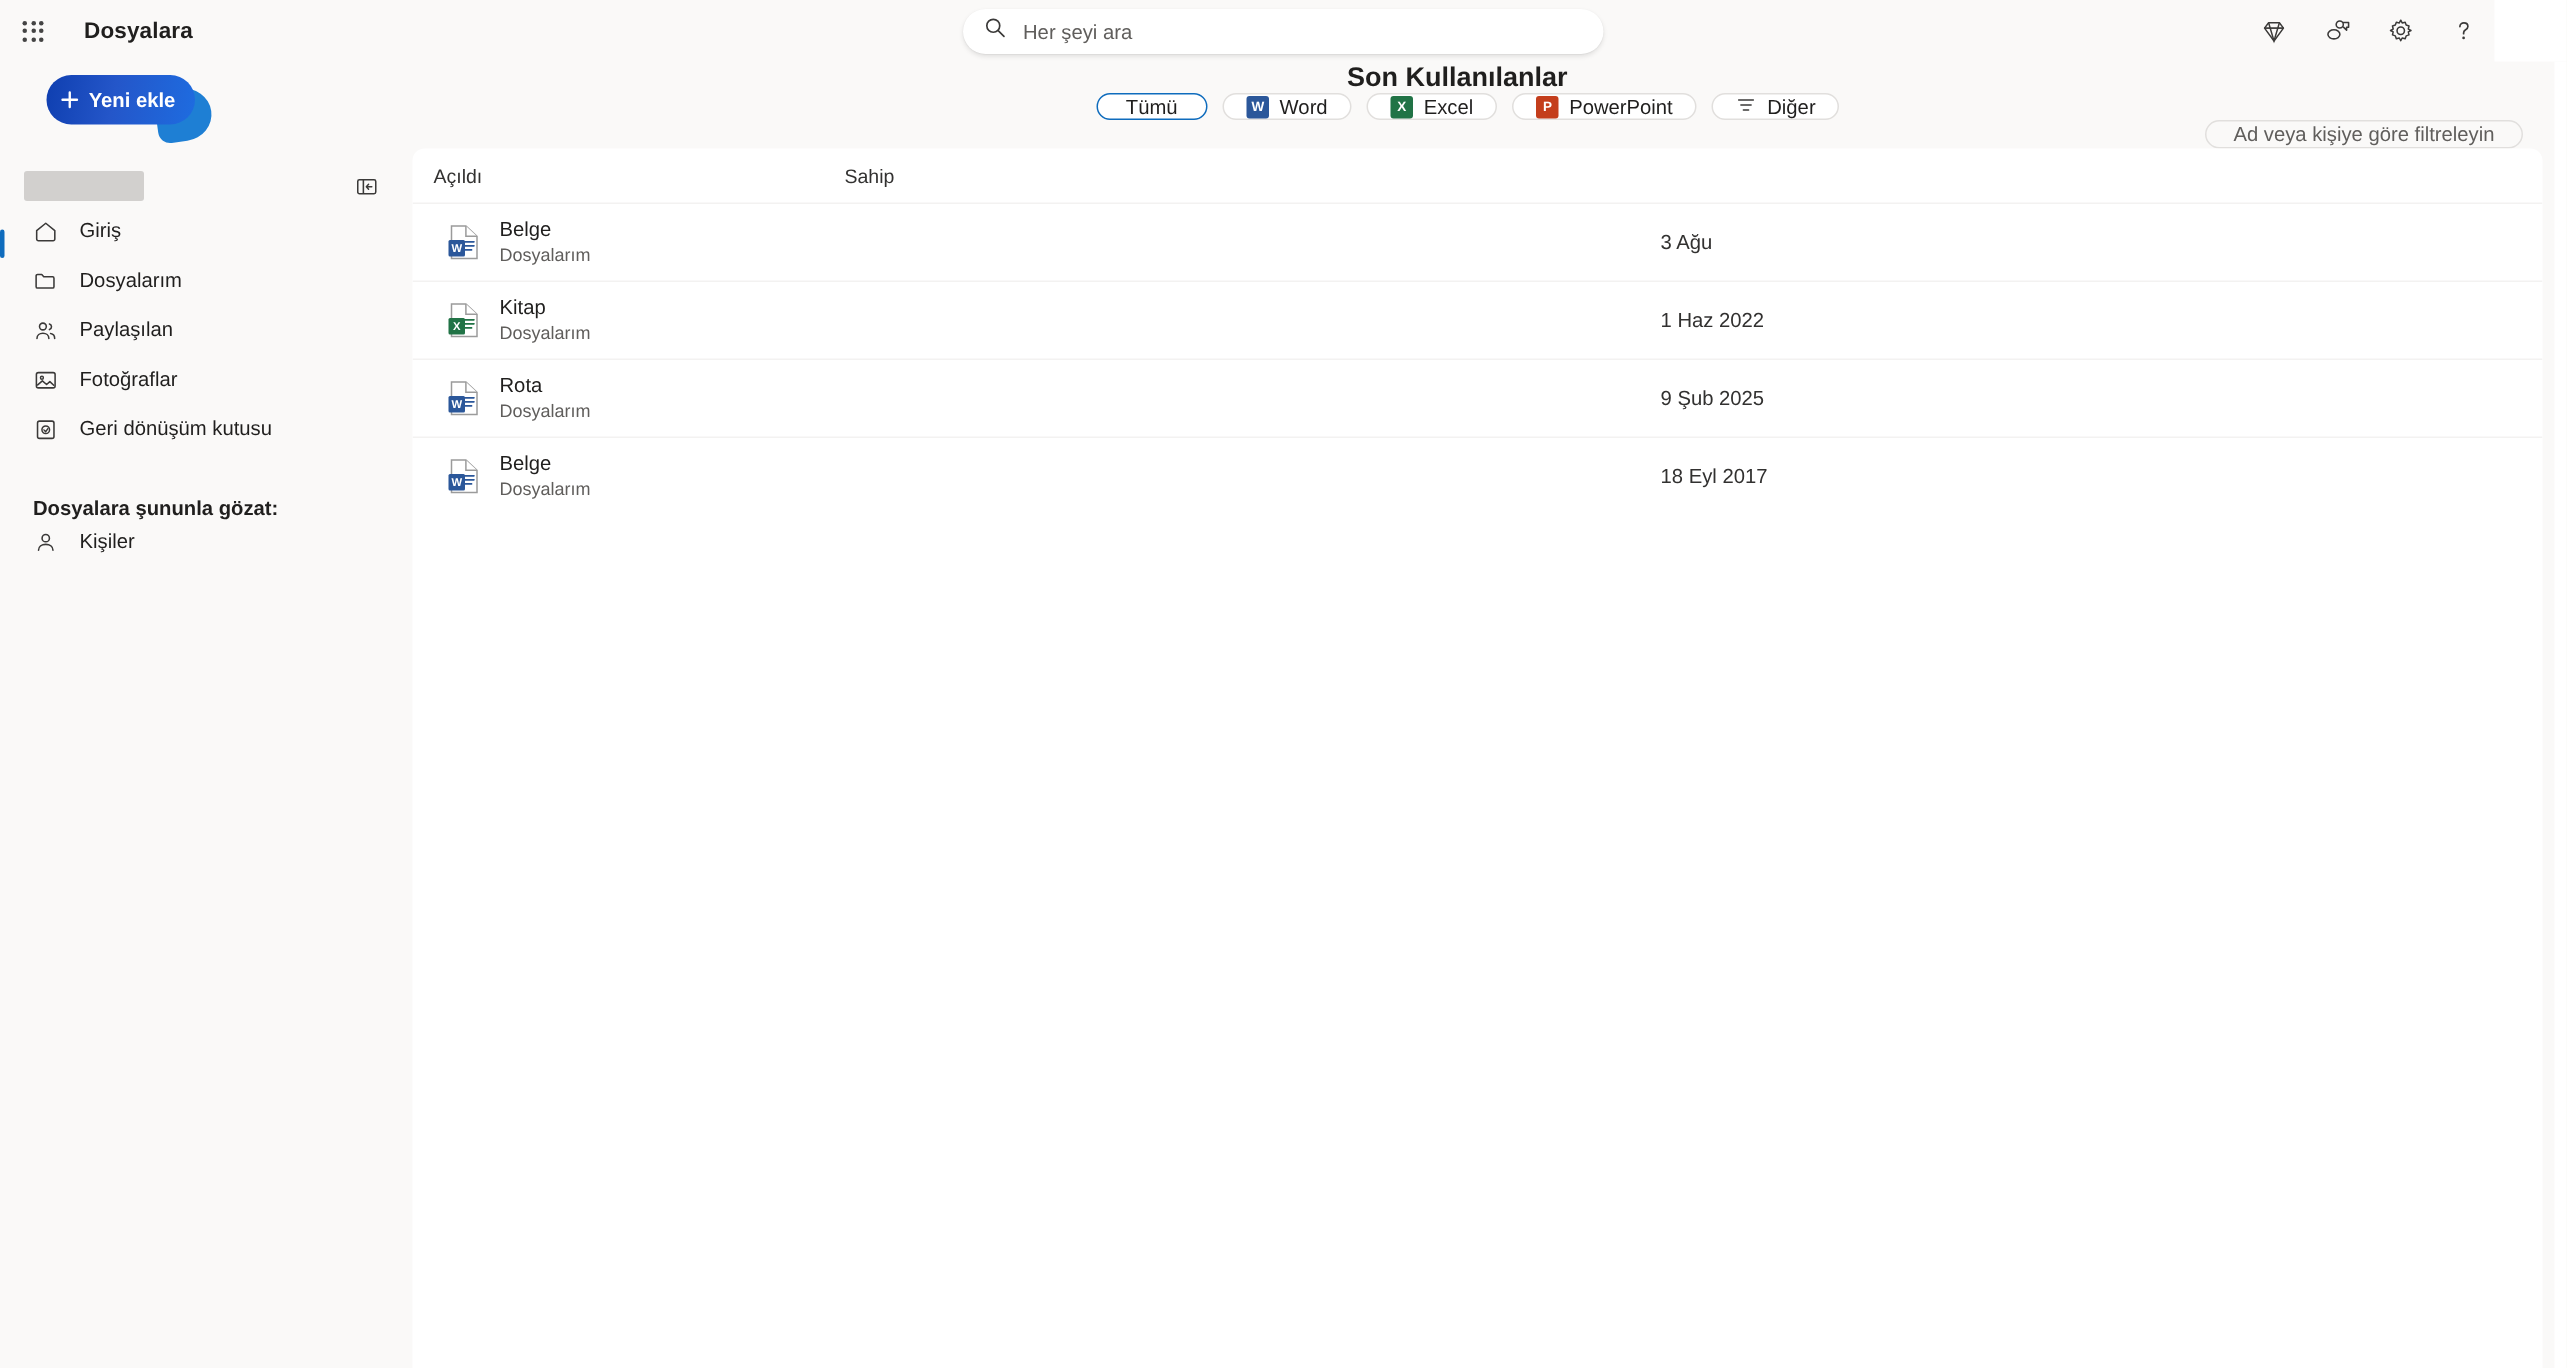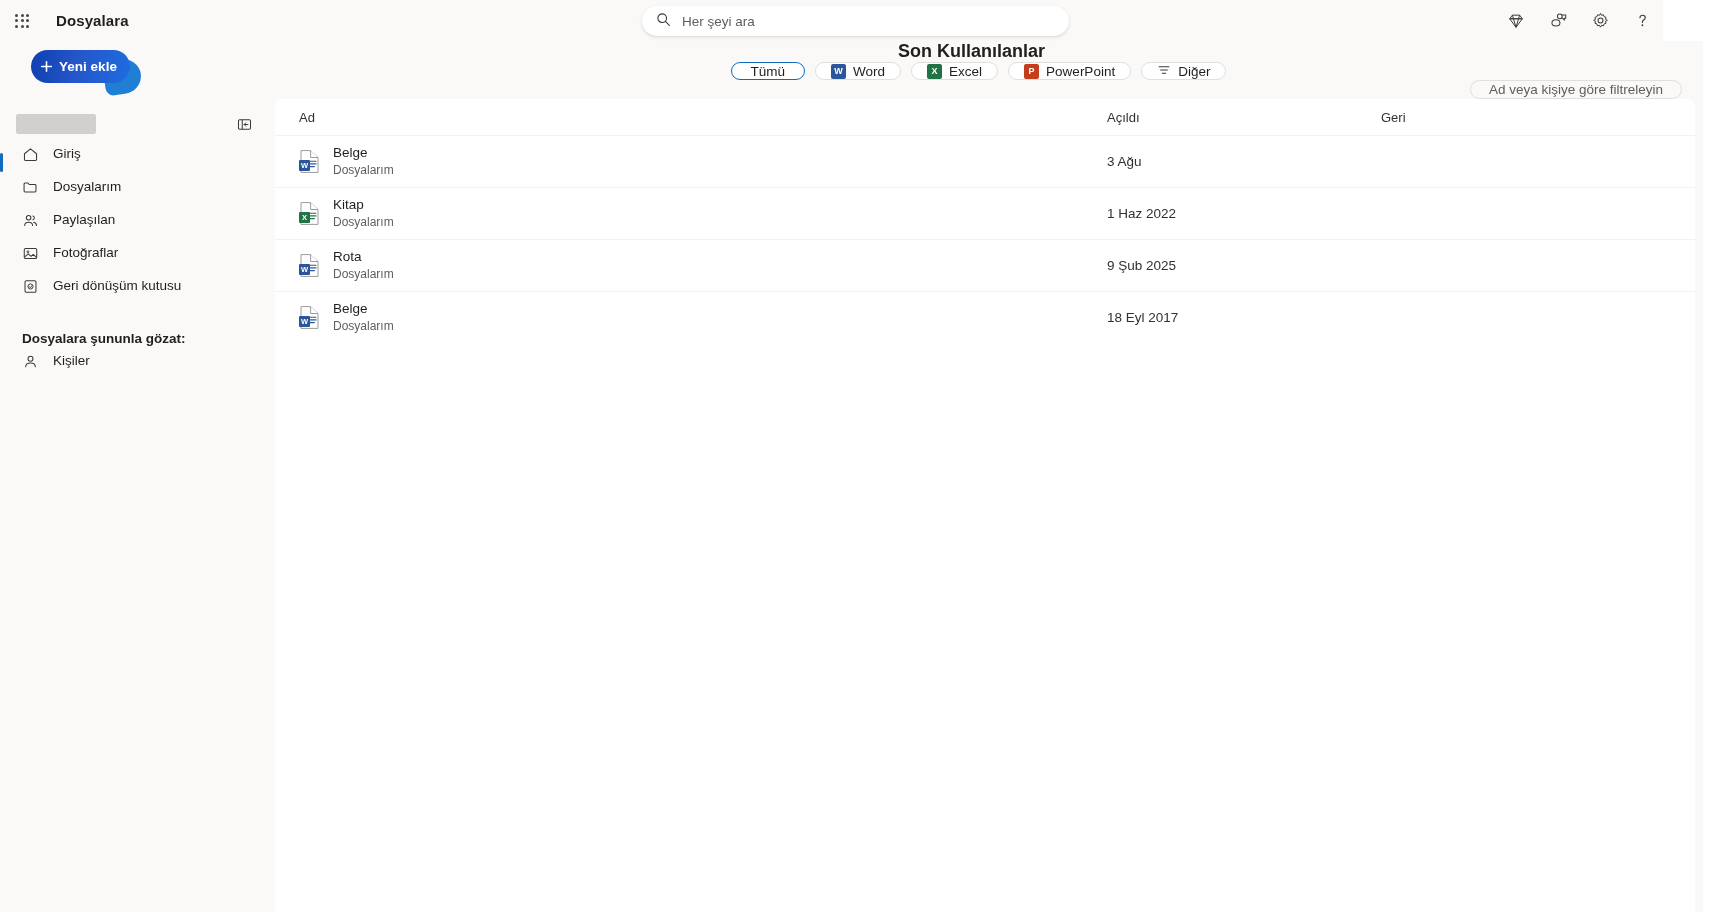--- a/index.html
+++ b/index.html
@@ -401,23 +401,22 @@
       </div>
 
       <div class="filter-right">
         <span>Ad veya kişiye göre filtreleyin</span>
       </div>
     </div>
 
     <div class="panel">
 
       <div class="table-head">
-        <div class="col-name">Ad</div>
         <div class="col-open">Açıldı</div>
-        <div class="col-owner">Geri</div>
+        <div class="col-owner">Sahip</div>
       </div>
 
       <div class="row">
         <div class="col-name row-name">
           <span class="docicon">
             <svg width="21" height="25" viewBox="0 0 21 25" fill="none">
               <path d="M2 1.6h9.6L19 8.5v14.9H2V1.6z" fill="#fff" stroke="#9b9b9b" stroke-width="1"></path>
               <path d="M11.6 1.6V8.5H19" fill="#fff" stroke="#9b9b9b" stroke-width="1"></path>
               <path d="M10 12.2h7M10 14.9h7M10 17.6h5.4" stroke="#2b579a" stroke-width="1.1" stroke-linecap="round"></path>
             </svg>

